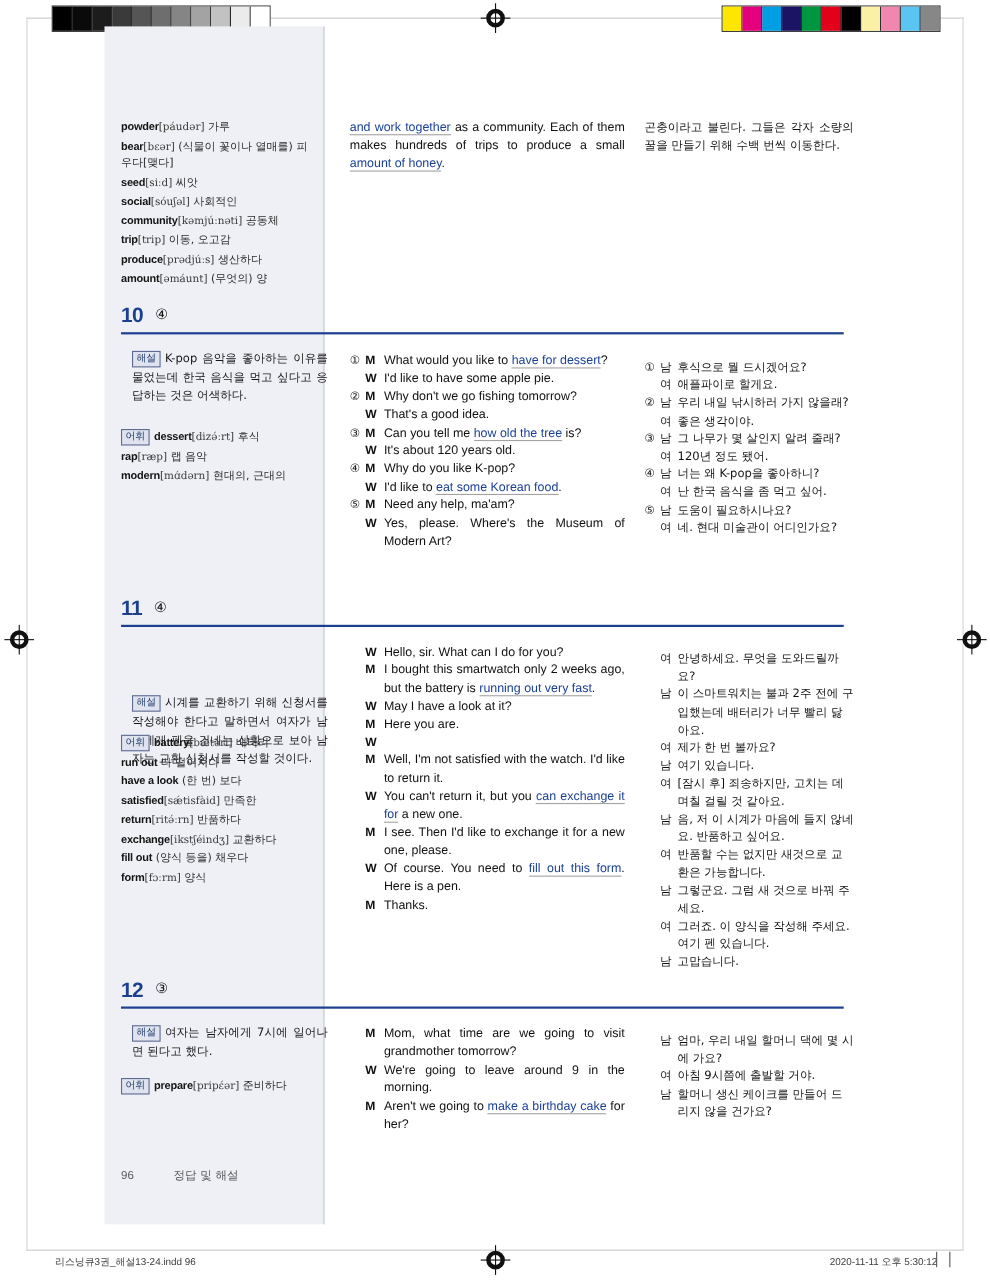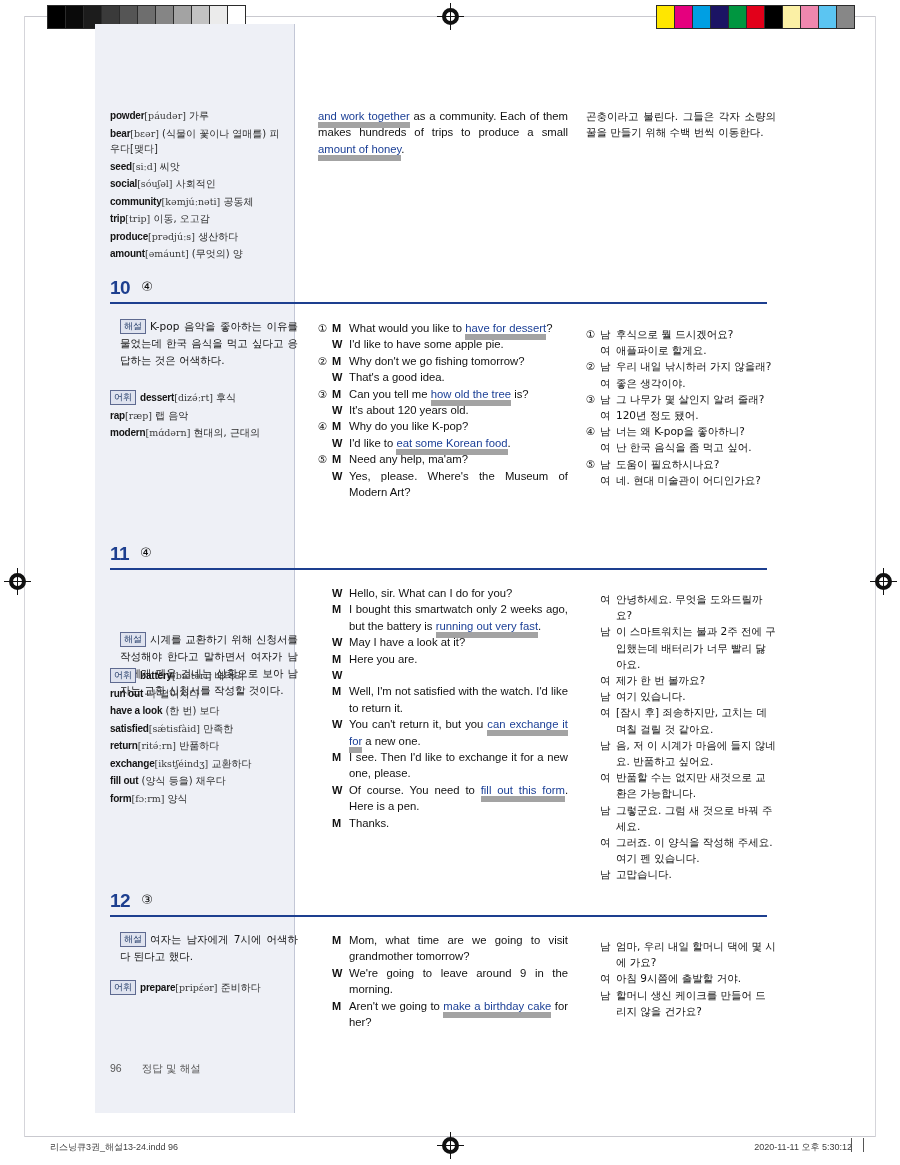--- a/index.html
+++ b/index.html
@@ -130,29 +130,29 @@
   .line { display: flex; margin-bottom: 0px; }
   .line .opt {
     width: 14px; flex: 0 0 14px; text-align: left; font-size: 10.5px;
   }
   .line .spk {
     width: 17px; flex: 0 0 17px; font-weight: bold; font-size: 11px;
   }
   .script-kr .spk { font-weight: normal; font-size: 10.5px; width: 16px; flex: 0 0 16px; }
   .line .txt { flex: 1; text-align: justify; }
   .line .txt.nojust { text-align: left; }
-  .u { color: #1b3f96; border-bottom: 6px solid #a3a3a3; }
+  .u { color: #1b3f96; border-bottom: 1px solid #a3a3a3; }
   .italic { font-style: italic; }
 
   
   .folio {
     position: absolute; left: 110px; top: 1062px;
     font-size: 10.5px; color: #585858;
   }
-  .folio .pg { margin-right: 20px; }
+  .folio .pg { margin-right: 36px; }
   .imprint-left {
     position: absolute; left: 50px; top: 1141px;
     font-size: 9px; color: #3d3d3d;
   }
   .imprint-right {
     position: absolute; right: 48px; top: 1141px;
     font-size: 9px; color: #3d3d3d;
   }
   .imprint-bar1 { position: absolute; left: 851px; top: 1138px; width: 1px; height: 14px; background: #555; }
   .imprint-bar2 { position: absolute; left: 863px; top: 1138px; width: 1px; height: 14px; background: #555; }
@@ -453,21 +453,21 @@
         <div class="txt kr nojust">그러죠. 이 양식을 작성해 주세요. 여기 펜 있습니다.</div>
       </div>
       <div class="line">
         <div class="opt"></div>
         <div class="spk kr">남</div>
         <div class="txt kr nojust">고맙습니다.</div>
       </div>
     </div>
     <div class="q-head" style="top: 890px;"><span class="num">12</span><span class="ans">③</span></div>
     <div class="q-rule" style="top: 915px;"></div>
-    <div class="expl" style="top: 931px;"><span class="tag kr">해설</span><span class="kr">여자는 남자에게 7시에 어색하다 된다고 했다.</span></div>
+    <div class="expl" style="top: 931px;"><span class="tag kr">해설</span><span class="kr">여자는 남자에게 7시에 일어나면 된다고 했다.</span></div>
     <div class="vocab-list" style="top: 980px;">
       <div class="vocab-item"><span class="tag kr">어휘</span><span class="w">prepare</span><span class="ipa">[pripɛ́ər]</span><span class="mean kr"> 준비하다</span></div>
     </div>
     <div class="script script-en" style="top: 932px;">
       <div class="line">
         <div class="opt"></div>
         <div class="spk">M</div>
         <div class="txt">Mom, what time are we going to visit grandmother tomorrow?</div>
       </div>
       <div class="line">

